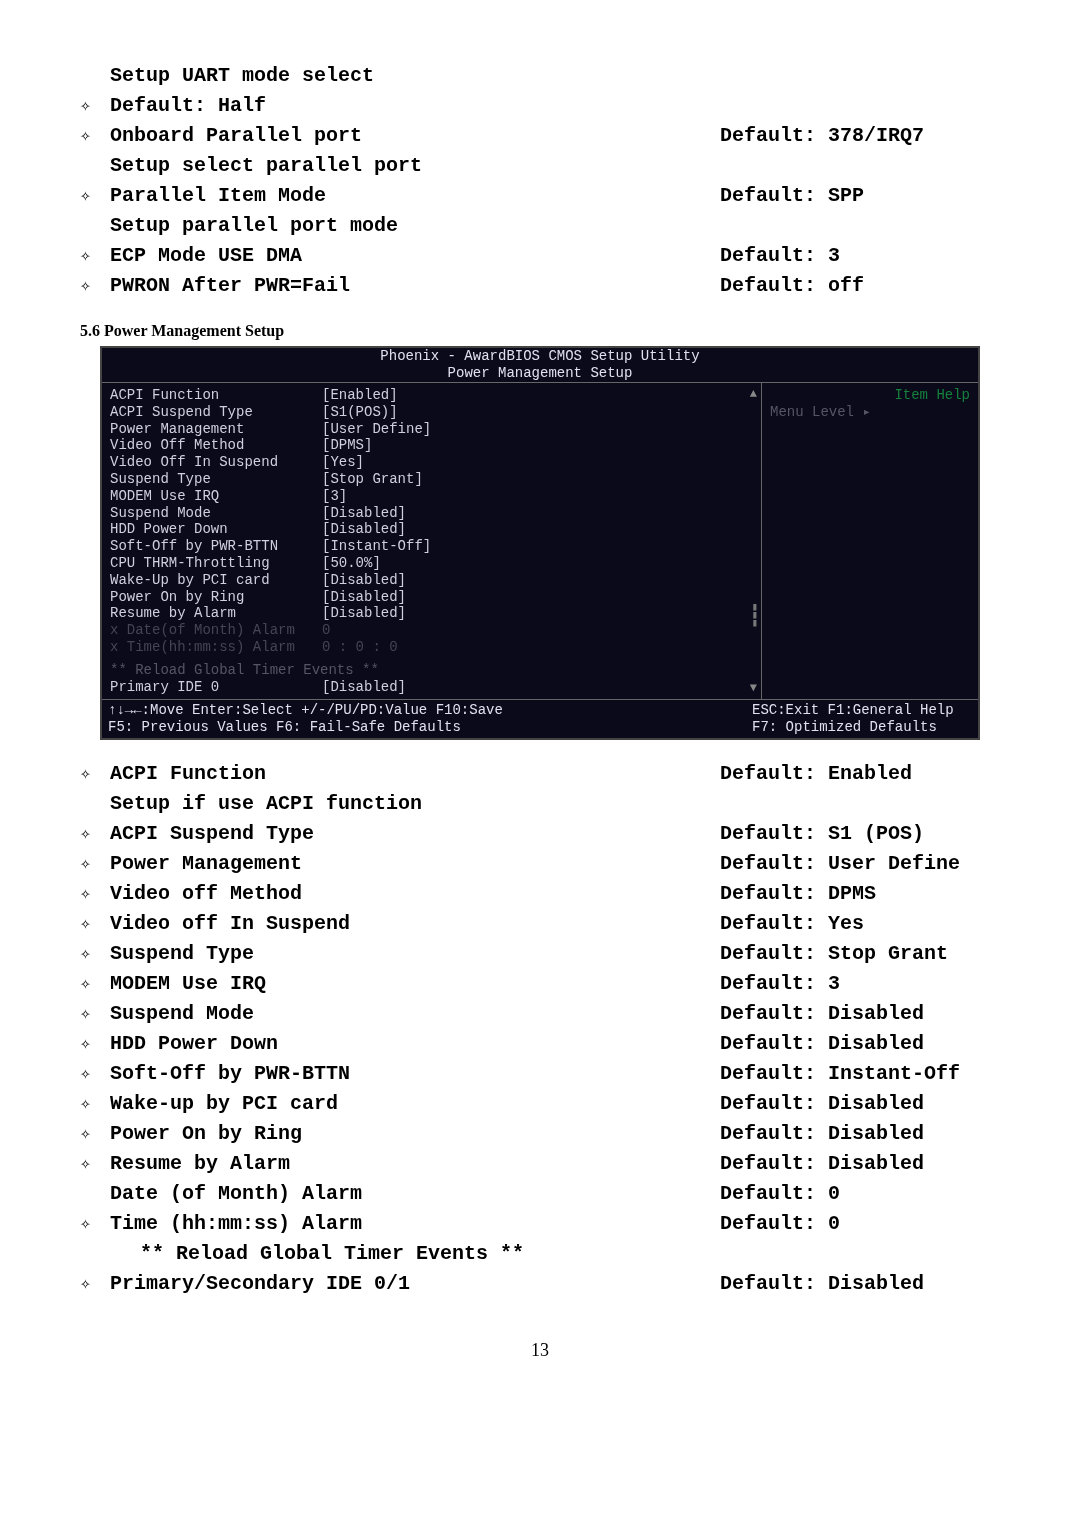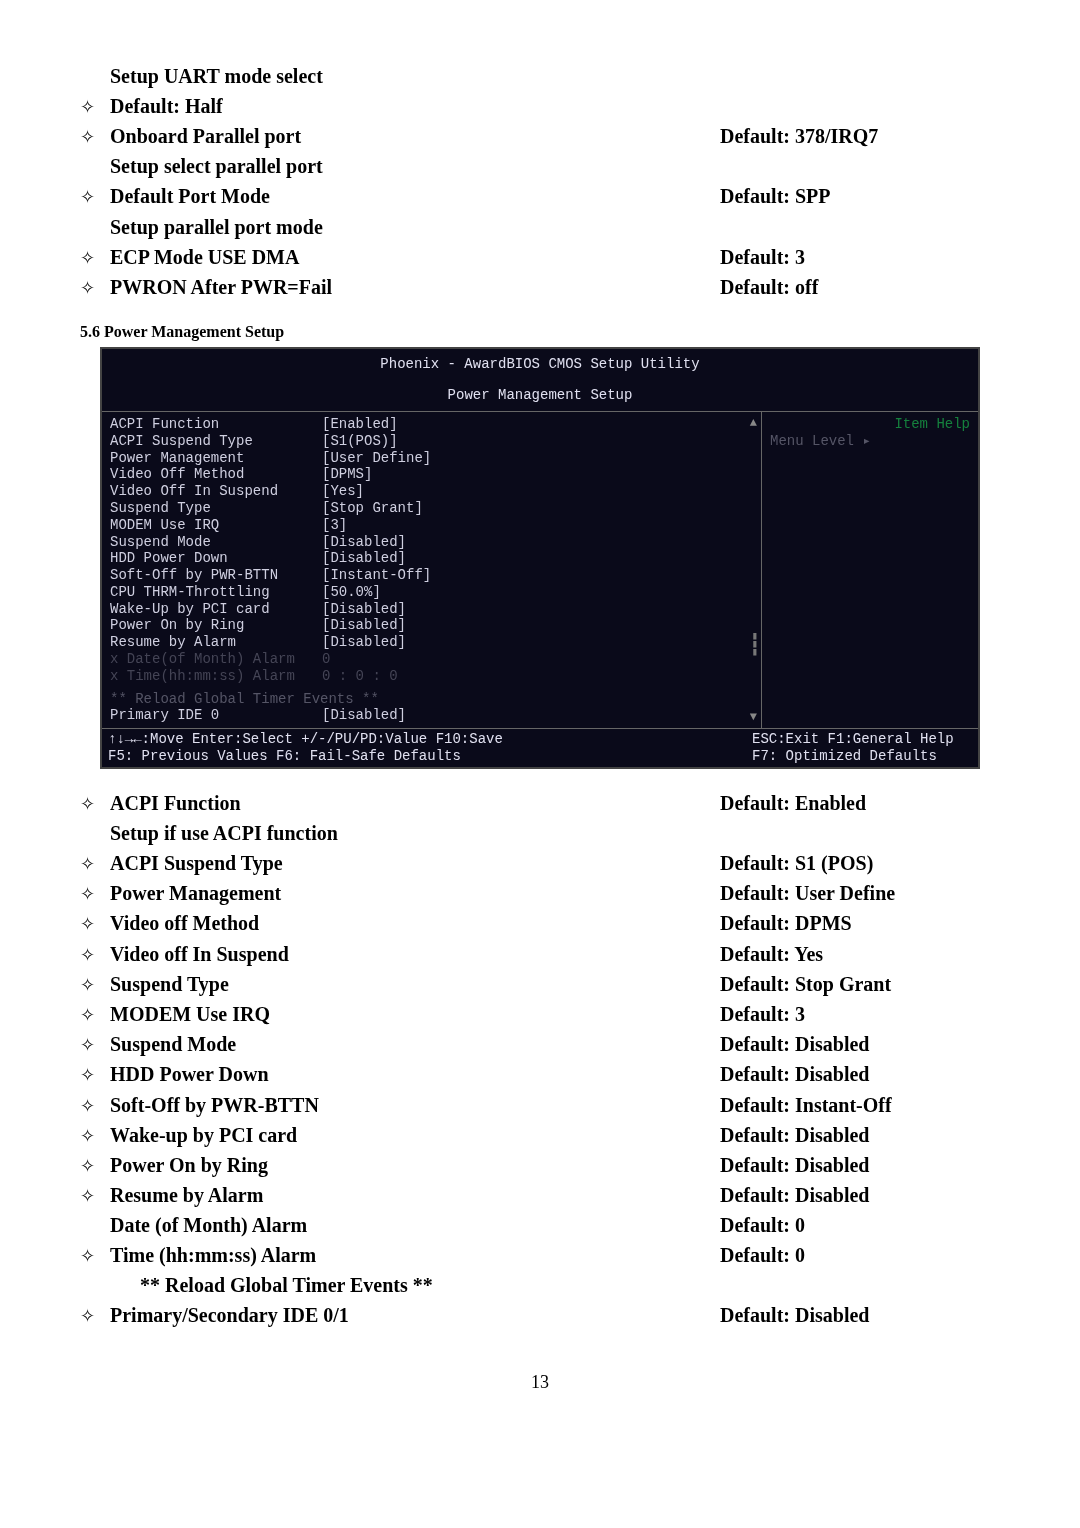--- a/index.html
+++ b/index.html
@@ -10,20 +10,21 @@
     line-height: 1.4;
     color: #000;
     background: #fff;
     width: 1080px;
     box-sizing: border-box;
   }
   .row {
     display: flex;
     align-items: baseline;
     margin: 2px 0;
+    font-family: Liberation Mono, monospace;
   }
   .diamond {
     width: 30px;
     flex-shrink: 0;
     font-size: 18px;
   }
   .left {
     flex: 1;
   }
   .right {
@@ -42,21 +43,21 @@
     margin: 4px 20px 20px 20px;
     border: 2px solid #444;
     background: #0a0a1a;
     color: #cfcfe0;
     font-family: "Courier New", monospace;
     font-size: 14px;
     line-height: 1.2;
   }
   .bios-header {
     text-align: center;
-    padding: 7px 0;
+    padding: 0 0;
     color: #e0e0f0;
   }
   .bios-body {
     display: flex;
     border-top: 1px solid #666;
   }
   .bios-left {
     flex: 1;
     padding: 4px 8px;
     border-right: 1px solid #666;
@@ -122,21 +123,21 @@
       <span class="left bold">Onboard Parallel port</span>
       <span class="right bold">Default: 378/IRQ7</span>
     </div>
     <div class="row">
       <span class="diamond"></span>
       <span class="left bold">Setup select parallel port</span>
       <span class="right bold"></span>
     </div>
     <div class="row">
       <span class="diamond">✧</span>
-      <span class="left bold">Default Port Mode</span>
+      <span class="left bold">Parallel Item Mode</span>
       <span class="right bold">Default: SPP</span>
     </div>
     <div class="row">
       <span class="diamond"></span>
       <span class="left bold">Setup parallel port mode</span>
       <span class="right bold"></span>
     </div>
     <div class="row">
       <span class="diamond">✧</span>
       <span class="left bold">ECP Mode USE DMA</span>

